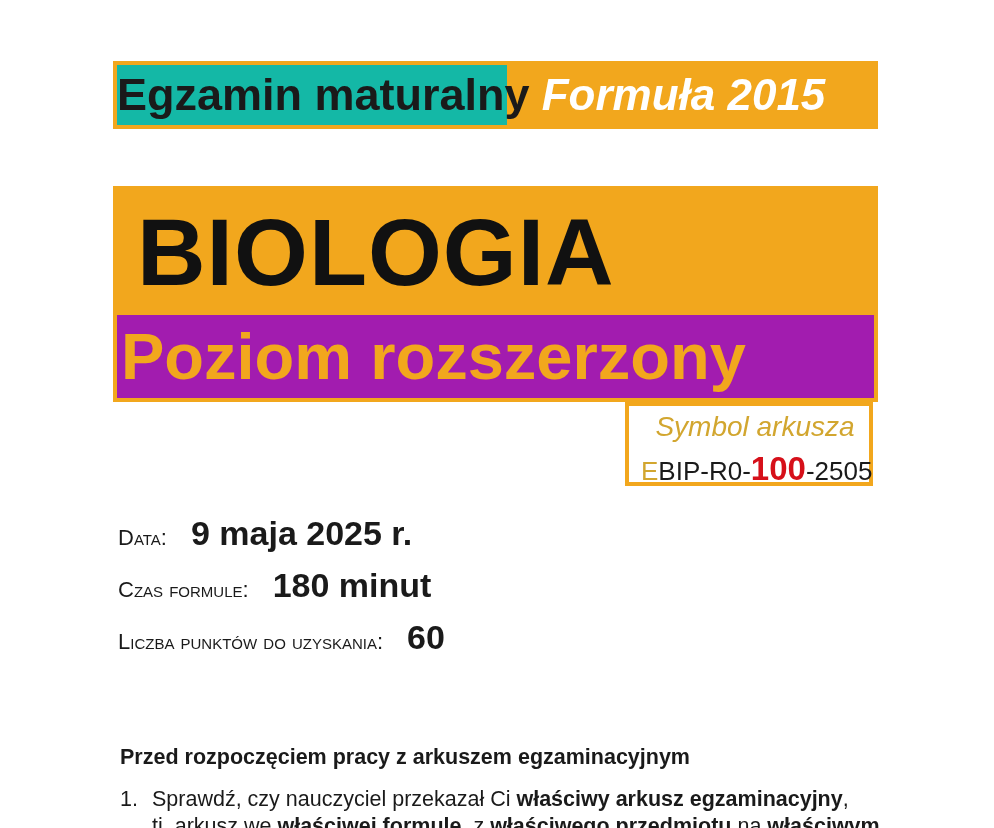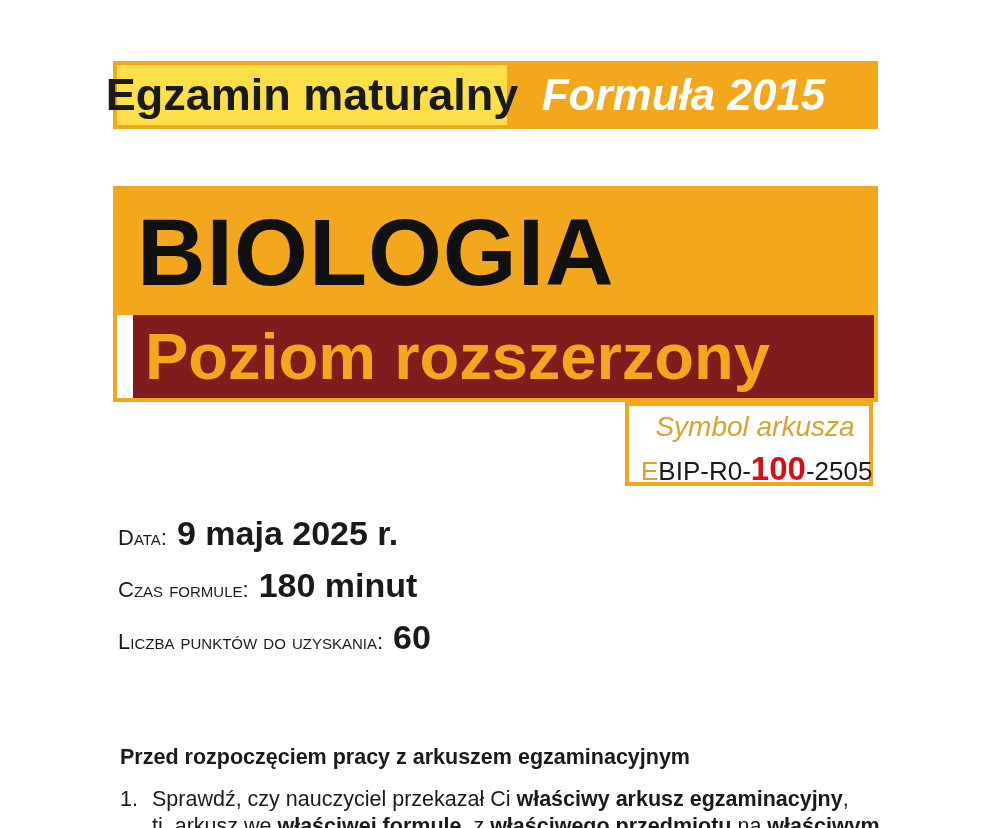--- a/index.html
+++ b/index.html
@@ -21,22 +21,22 @@
   .header-bar{
     position:absolute;left:113px;top:61px;
     width:765px;height:68px;
     background:var(--orange);
     box-sizing:border-box;
     display:flex;
     padding:4px;
   }
   .exam-type-box{
     width:390px;height:100%;
-    background:#fde047;
-    display:flex;align-items:center;justify-content:center;
+    background:#14b8a6;
+    display:flex;align-items:center;
   }
   .exam-type-label{
     font-size:45px;font-weight:bold;color:var(--ink);white-space:nowrap;
   }
   .formula-area{
     flex:1;display:flex;align-items:center;justify-content:center;
     padding-right:14px;
   }
   .formula-label{
     font-size:44px;font-weight:bold;font-style:italic;color:#fff;white-space:nowrap;
@@ -52,24 +52,23 @@
   .subject-band{
     height:125px;background:var(--orange);
     display:flex;align-items:center;
     padding-left:20px;
   }
   .subject-title{
     font-size:95px;font-weight:bold;color:#111;
     letter-spacing:1px;white-space:nowrap;text-align:right;
   }
   .level-band{
-    height:83px;background:#7f1d1d;
+    height:83px;background:#a21caf;
     display:flex;align-items:center;
-    padding-left:12px;
-    margin-left:16px;
+    padding-left:4px;
   }
   .level-label{
     font-size:65px;font-weight:bold;color:var(--orange);white-space:nowrap;
   }
   
   .symbol-box{
     position:absolute;left:625px;top:402px;
     width:248px;height:84px;
     box-sizing:border-box;
     border:4px solid var(--orange);
@@ -89,21 +88,21 @@
   .details{
     position:absolute;left:118px;top:507px;
   }
   .detail-row{
     height:52px;line-height:52px;white-space:nowrap;
   }
   .dl{
     font-size:22px;font-variant:small-caps;color:var(--ink);
   }
   .dv{
-    font-size:34px;font-weight:bold;color:var(--ink);margin-left:10px;
+    font-size:34px;font-weight:bold;color:var(--ink);margin-left:24px;
   }
   
   .instr-heading{
     position:absolute;left:120px;top:745px;
     font-size:21.5px;font-weight:bold;color:var(--ink);white-space:nowrap;
   }
   .instr-item{
     position:absolute;left:120px;top:786px;
     display:flex;align-items:flex-start;
   }

